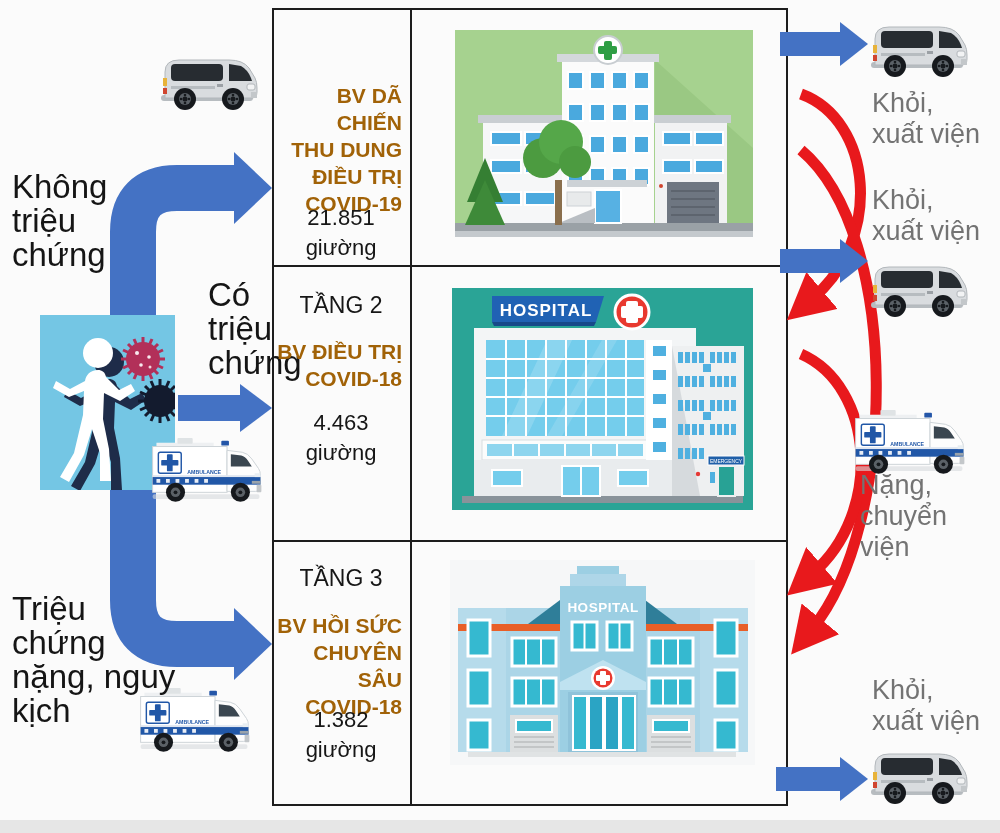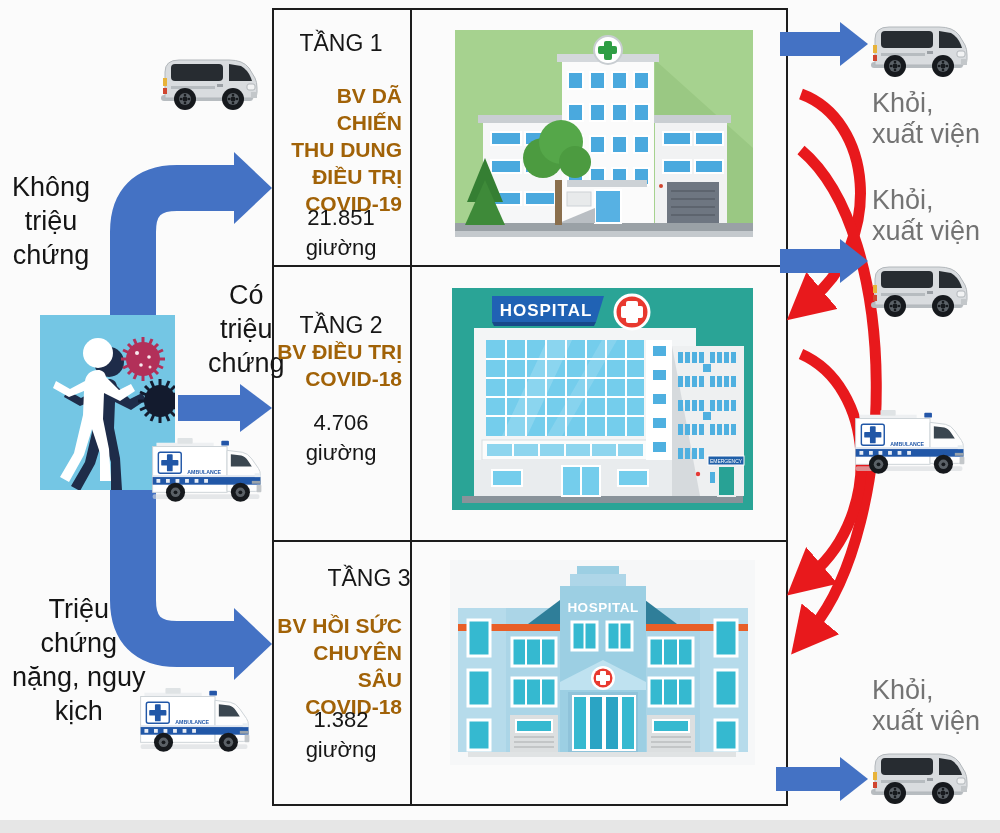--- a/index.html
+++ b/index.html
@@ -1,19 +1,19 @@
 <!DOCTYPE html>
 <html><head>
 <meta charset="utf-8">
 <style>
   html,body{margin:0;padding:0;background:#ffffff;}
   .canvas{position:relative;width:1000px;height:833px;background:#fbfbfb;overflow:hidden;
           font-family:"Liberation Sans",sans-serif;color:#1b1b1b;}
   .abs{position:absolute;}
-  .lbl{position:absolute;white-space:pre-line;font-size:27px;line-height:34px;color:#151515;text-align:center;}
+  .lbl{position:absolute;white-space:pre-line;font-size:33px;line-height:34px;color:#151515;}
   .rlbl{position:absolute;white-space:pre-line;font-size:27px;line-height:31px;color:#737373;}
   .tier-name{position:absolute;width:138px;text-align:center;font-size:23px;color:#161616;}
   .tier-hosp{position:absolute;width:130px;font-size:21px;font-weight:bold;
              line-height:27px;white-space:pre-line;color:#a16207;text-align:right;}
   .tier-beds{position:absolute;width:138px;text-align:center;font-size:22px;line-height:30px;
              white-space:pre-line;color:#161616;}
   .table-frame{position:absolute;left:272px;top:8px;width:516px;height:798px;
                border:2px solid #1d1d1d;box-sizing:border-box;background:transparent;}
   .vline{position:absolute;left:136px;top:0;width:2px;height:794px;background:#1d1d1d;}
   .hline{position:absolute;left:0;width:512px;height:2px;background:#1d1d1d;}
@@ -451,41 +451,42 @@
 triệu
 chứng</div>
   <div class="lbl" style="left:208px;top:278px;">Có
 triệu
 chứng</div>
   <div class="lbl" style="left:12px;top:592px;">Triệu
 chứng
 nặng, nguy
 kịch</div>
 
-  <div class="tier-name" style="left:272px;top:30px;">TẦNG 1</div>
   <div class="tier-hosp" style="left:272px;top:82px;">BV DÃ CHIẾN
 THU DUNG
 ĐIỀU TRỊ
 COVID-19</div>
   <div class="tier-beds" style="left:272px;top:203px;">21.851
 giường</div>
 
-  <div class="tier-name" style="left:272px;top:292px;margin-top:20px;">TẦNG 2</div>
+  <div class="tier-name" style="left:272px;top:292px;">TẦNG 2</div>
   <div class="tier-hosp" style="left:272px;top:338px;">BV ĐIỀU TRỊ
 COVID-18</div>
-  <div class="tier-beds" style="left:272px;top:408px;">4.706
+  <div class="tier-beds" style="left:272px;top:408px;">4.463
 giường</div>
 
-  <div class="tier-name" style="left:272px;top:565px;padding-left:28px;">TẦNG 3</div>
+  <div class="tier-name" style="left:272px;top:565px;">TẦNG 3</div>
   <div class="tier-hosp" style="left:272px;top:612px;">BV HỒI SỨC
 CHUYÊN SÂU
 COVID-18</div>
   <div class="tier-beds" style="left:272px;top:705px;">1.382
 giường</div>
 
   <div class="rlbl" style="left:872px;top:88px;">Khỏi,
 xuất viện</div>
   <div class="rlbl" style="left:872px;top:185px;">Khỏi,
 xuất viện</div>
+  <div class="rlbl" style="left:860px;top:470px;">Nặng,
+chuyển viện</div>
   <div class="rlbl" style="left:872px;top:675px;">Khỏi,
 xuất viện</div>
 
 </div>
 
 </body></html>

